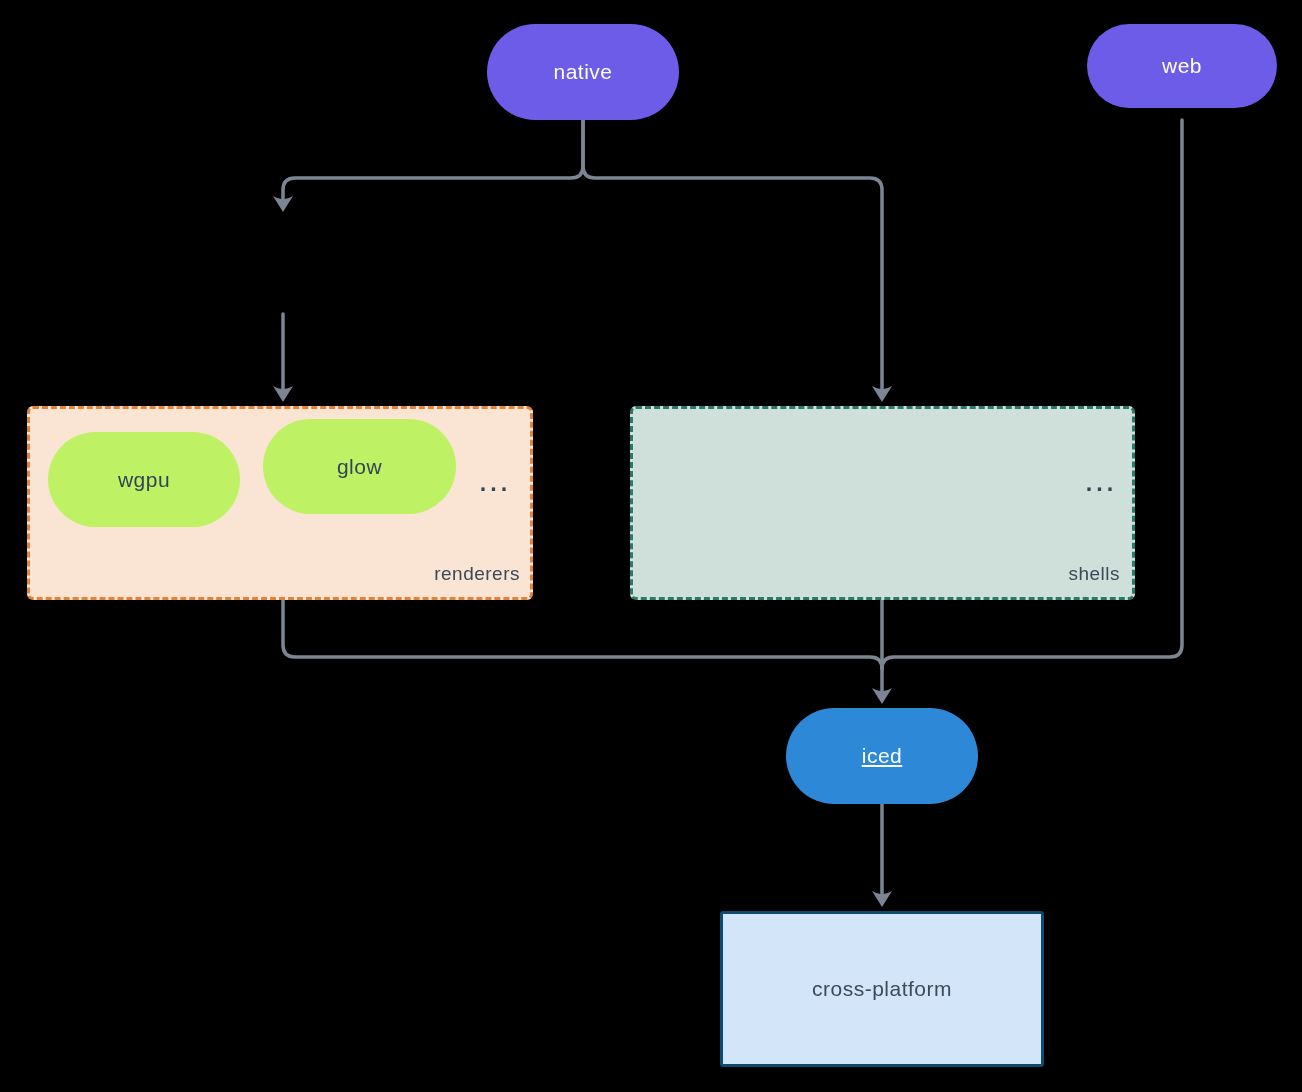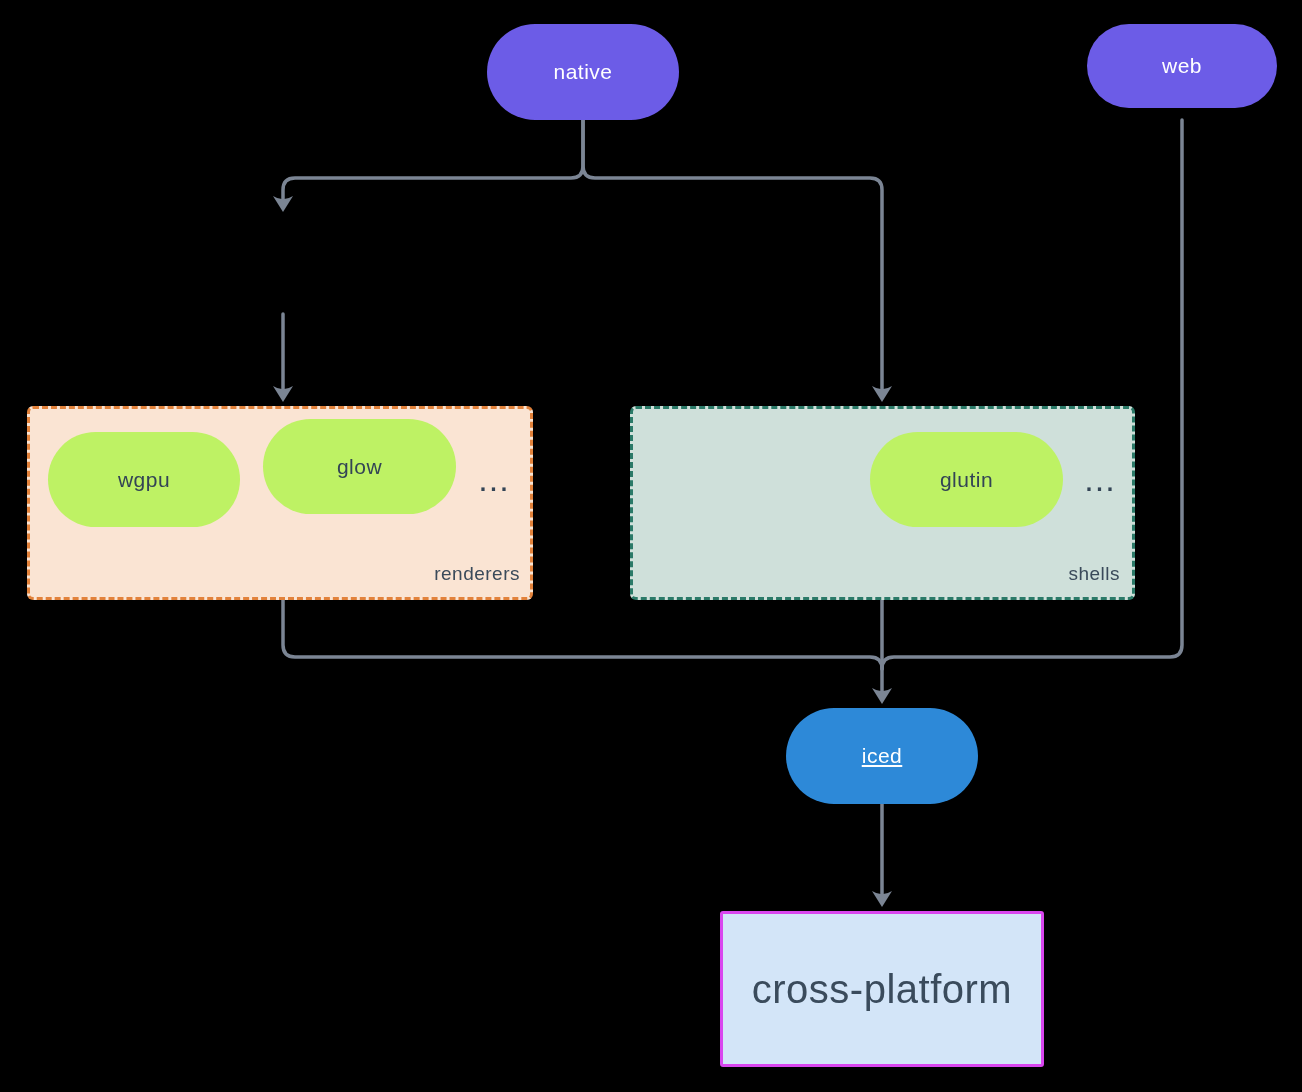--- a/index.html
+++ b/index.html
@@ -69,28 +69,28 @@
     position: absolute;
     color: #3A4A5A;
     font-size: 19px;
     letter-spacing: 0.5px;
     text-align: right;
   }
   .appbox {
     position: absolute;
     box-sizing: border-box;
     background: #D3E5F8;
-    border: 3px solid #d946ef;
+    border: 3px solid #0c4a6e;
     border-radius: 3px;
     display: flex;
     flex-direction: column;
     align-items: center;
     justify-content: center;
     color: #3A4B5C;
-    font-size: 40px;
+    font-size: 21px;
     line-height: 46px;
     letter-spacing: 0.5px;
   }
 </style>
 </head>
 <body>
 
 <div class="canvas">
 
   <svg class="connectors" viewBox="0 0 1302 1092" xmlns="http://www.w3.org/2000/svg">
@@ -136,23 +136,20 @@
       <span>wgpu</span>
     </div>
     <div class="pill white" style="left:233px; top:10px; width:193px; height:95px;">
       <span>glow</span>
     </div>
     <div class="ellipsis" style="left:434px; top:23px; width:60px; height:95px;">...</div>
     <div class="group-label" style="right:10px; bottom:12px; width:190px;">renderers</div>
   </div>
 
   <div class="groupbox shells" style="left:630px; top:406px; width:505px; height:194px;">
-    <div class="pill white" style="left:237px; top:23px; width:193px; height:95px;">
-      <span>glutin</span>
-    </div>
     <div class="ellipsis" style="left:437px; top:23px; width:60px; height:95px;">...</div>
     <div class="group-label" style="right:12px; bottom:12px; width:190px;">shells</div>
   </div>
 
   <div class="pill blue" style="left:786px; top:708px; width:192px; height:96px;text-decoration:underline;">
     <span>iced</span>
   </div>
 
   <div class="appbox" style="left:720px; top:911px; width:324px; height:156px;">
     <span>cross-platform</span>

